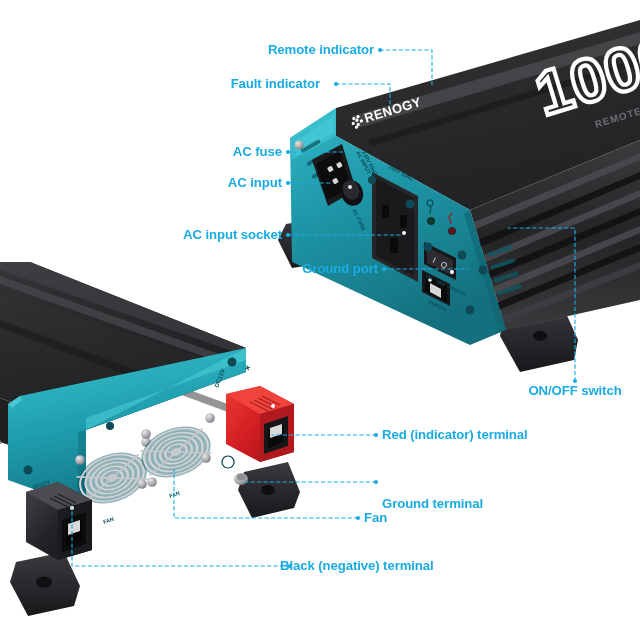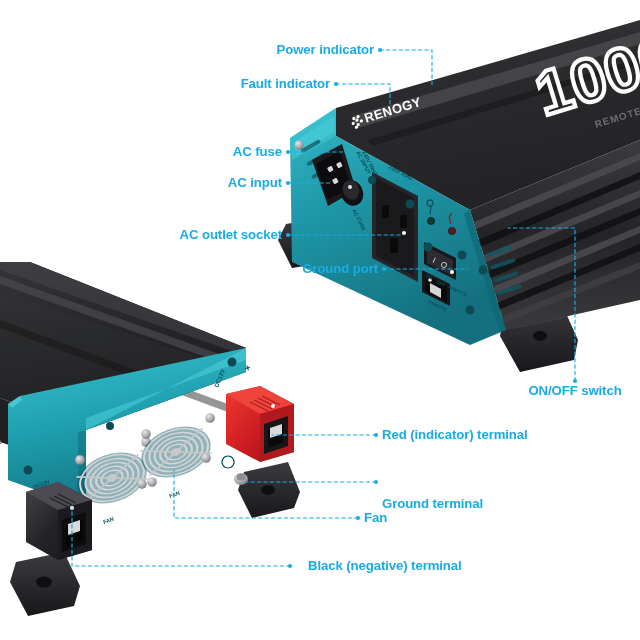--- a/index.html
+++ b/index.html
@@ -343,26 +343,26 @@
       <circle cx="384" cy="269" r="2.1"></circle>
       <circle cx="575" cy="381" r="2.1"></circle>
       <circle cx="376" cy="435" r="2.1"></circle>
       <circle cx="376" cy="482" r="2.1"></circle>
       <circle cx="358" cy="518" r="2.1"></circle>
       <circle cx="290" cy="566" r="2.1"></circle>
     </g>
   </svg>
 
   <div>
-    <div class="lbl r" style="left:374px;top:50px">Power indicator</div>
-    <div class="lbl r" style="left:330px;top:84px">Fault indicator</div>
+    <div class="lbl r" style="left:374px;top:50px">Remote indicator</div>
+    <div class="lbl r" style="left:320px;top:84px">Fault indicator</div>
     <div class="lbl r" style="left:282px;top:152px">AC fuse</div>
     <div class="lbl r" style="left:282px;top:183px">AC input</div>
-    <div class="lbl r" style="left:282px;top:235px">AC outlet socket</div>
+    <div class="lbl r" style="left:282px;top:235px">AC input socket</div>
     <div class="lbl r" style="left:378px;top:269px">Ground port</div>
     <div class="lbl c" style="left:575px;top:391px">ON/OFF switch</div>
     <div class="lbl l" style="left:382px;top:435px">Red (indicator) terminal</div>
     <div class="lbl l" style="left:382px;top:504px">Ground terminal</div>
     <div class="lbl l" style="left:364px;top:518px">Fan</div>
-    <div class="lbl l" style="left:308px;top:566px">Black (negative) terminal</div>
+    <div class="lbl l" style="left:280px;top:566px">Black (negative) terminal</div>
   </div>
 
 </div>
 
 </body></html>

